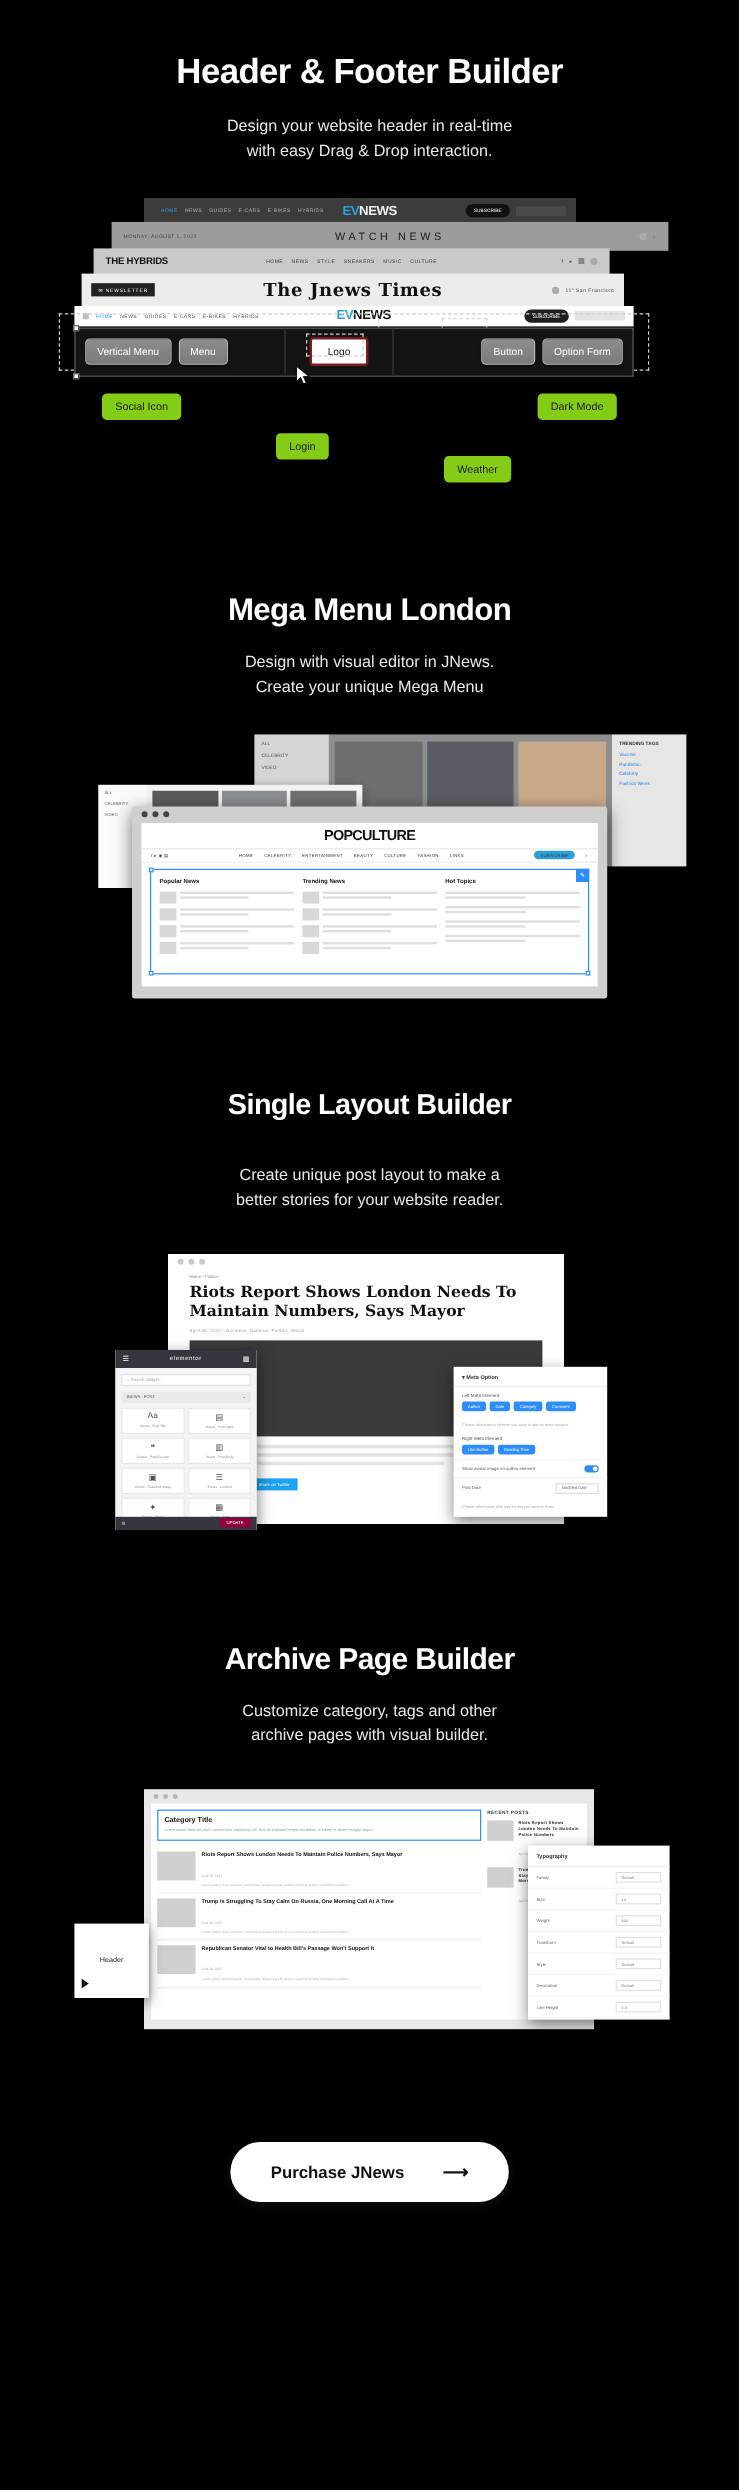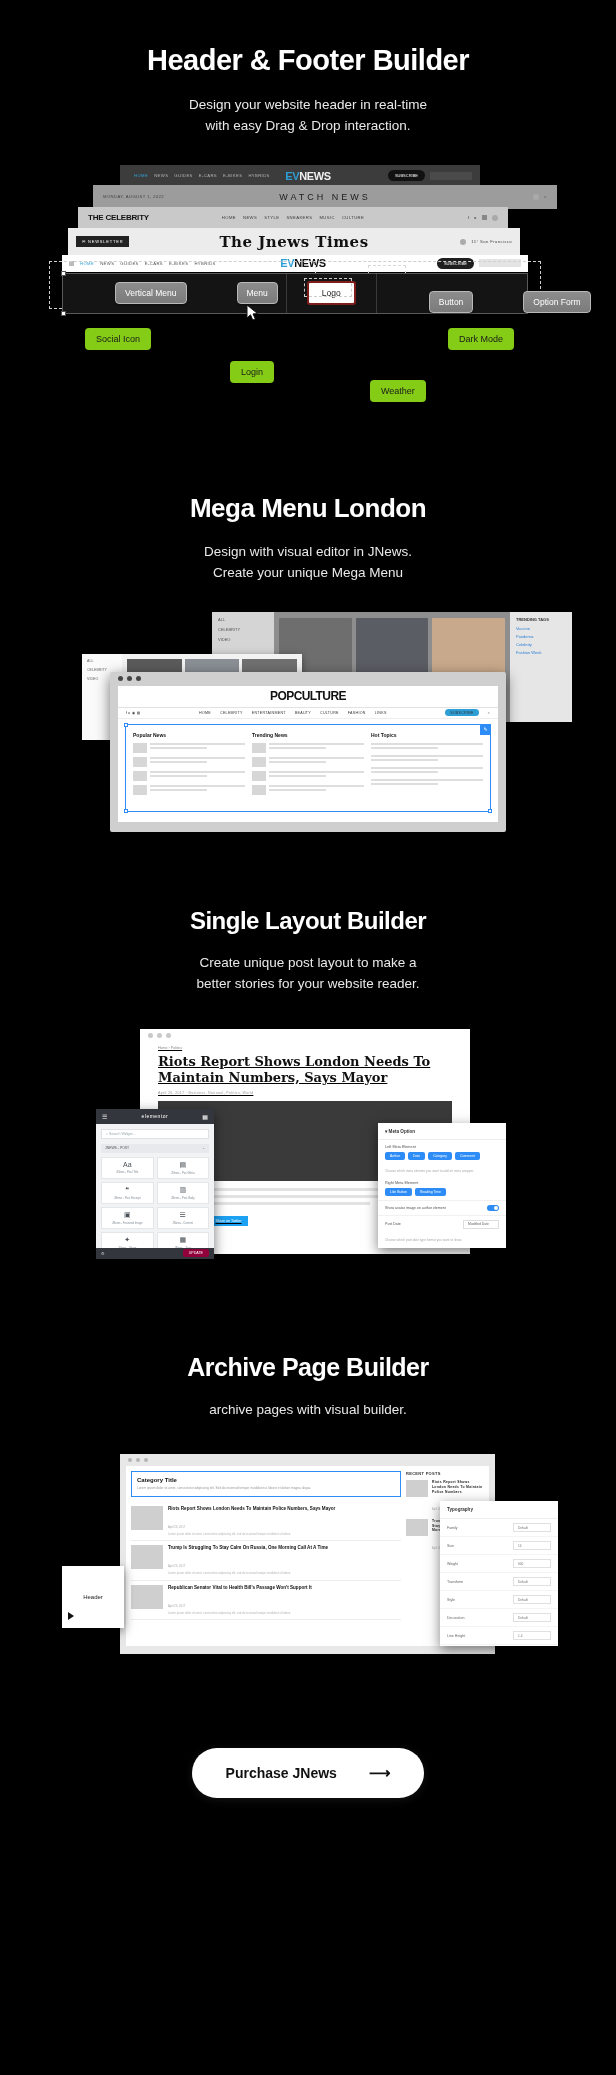--- a/index.html
+++ b/index.html
@@ -91,30 +91,30 @@
   
   .edit-row {
     position: absolute; top: 108px; left: 62px; width: 466px; height: 41px;
     background: #141414; border: 1px solid #5a5a5a;
     display: flex; align-items: center;
   }
   .edit-col {
     height: 100%; display: flex; align-items: center; gap: 6px;
     padding: 0 8px; border-right: 1px solid #3a3a3a;
   }
-  .edit-col:last-child { border-right: none; align-items: flex-end; }
+  .edit-col:last-child { border-right: none; }
   .col-a { flex: 0 0 175px; }
   .col-b { flex: 0 0 90px; justify-content: center; }
   .col-c { flex: 1 1 auto; justify-content: flex-end; }
 
   .wbtn {
     background: linear-gradient(#8c8c8c,#7b7b7b);
     border: 1px solid #b9b9b9; border-radius: 4px;
     color: #fff; font-size: 8.5px; padding: 5px 9px;
-    white-space: nowrap; box-shadow: 0 1px 2px rgba(0,0,0,.4); margin-left: 44px;
+    white-space: nowrap; box-shadow: 0 1px 2px rgba(0,0,0,.4);
   }
   .logo-chip {
     position: relative; background: #fff; color: #222; font-size: 8.5px;
     border: 2px solid #7f1d1d; border-radius: 3px; padding: 5px 13px;
     white-space: nowrap;
   }
   .logo-dash {
     position: absolute; left: -5px; top: -5px; right: 2px; bottom: 6px;
     border: 1px dashed #cccccc; pointer-events: none;
   }
@@ -204,26 +204,26 @@
   .mm-lines { flex:1; }
   .mm-lines i { display:block; height:2px; background:#dedede; margin-bottom:2px; }
   .mm-lines i.s { width: 60%; }
   .mm-edit { position:absolute; right:-1px; top:-1px; width:11px;height:11px;
              background:#2d8cf5; color:#fff; font-size:5px; display:flex;
              align-items:center; justify-content:center; }
   .mm-hdl { position:absolute; width:4px;height:4px;background:#fff;border:1px solid #2d8cf5; }
 
   
   .s3-title { font-size: 24px; margin-top: 70px; }
-  .s3-sub   { margin-top: 18px; }
+  .s3-sub   { margin-top: 34px; }
   .sl-stage { position: relative; width: 616px; height: 250px; margin-top: 26px; }
 
   .sl-post {
     position: absolute; top: 8px; left: 140px; width: 330px; height: 225px;
-    background: #fff; box-shadow: 0 4px 14px rgba(0,0,0,.5); overflow:hidden;text-decoration:underline;
+    background: #fff; box-shadow: 0 4px 14px rgba(0,0,0,.5); overflow:hidden;
   }
   .sl-crumb { font-size: 3.6px; color:#888; padding: 4px 18px 0; }
   .sl-head { font-family:"DejaVu Serif", serif; font-size: 13px; line-height:1.25;
              color:#111; padding: 4px 18px 0; font-weight:700; }
   .sl-meta { font-size:3.6px; color:#999; padding: 5px 18px 6px; letter-spacing:.3px; }
   .sl-hero { height: 80px; background:#3a3a3a; margin: 0 18px; }
   .sl-text { padding: 7px 18px; }
   .sl-text i { display:block;height:3px;background:#e3e3e3;margin-bottom:4px; }
   .sl-text i.s { width:72%; }
   .sl-btns { display:flex; gap:5px; padding: 0 18px; }
@@ -369,21 +369,21 @@
         <span class="watch">WATCH NEWS</span>
       </div>
       <div class="mb-right">
         <span class="circ"></span>
         <span class="tiny-link">⌕</span>
       </div>
     </div>
 
     <div class="mockbar mb3">
       <div class="mb-left">
-        <span class="sneak">THE CELEBRITY</span>
+        <span class="sneak">THE HYBRIDS</span>
       </div>
       <div class="mb-center" style="display:flex;gap:7px;">
         <span class="tiny-link">HOME</span>
         <span class="tiny-link">NEWS</span>
         <span class="tiny-link">STYLE</span>
         <span class="tiny-link">SNEAKERS</span>
         <span class="tiny-link">MUSIC</span>
         <span class="tiny-link">CULTURE</span>
       </div>
       <div class="mb-right">
@@ -727,20 +727,21 @@
       <div class="mp-row">
         <span class="t">Post Date</span>
         <span class="mp-sel">Modified Date</span>
       </div>
       <div class="mp-label" style="font-size:3.2px;color:#aaa">Choose which post date type format you want to show.</div>
     </div>
   </div>
 
   <h2 class="sec-title s4-title">Archive Page Builder</h2>
   <p class="sec-sub s4-sub">
+    <span>Customize category, tags and other</span>
     <span>archive pages with visual builder.</span>
   </p>
 
   <div class="ar-stage">
     <div class="ar-browser">
       <div class="ar-dots">
           <i></i>
           <i></i>
           <i></i>
         </div>

